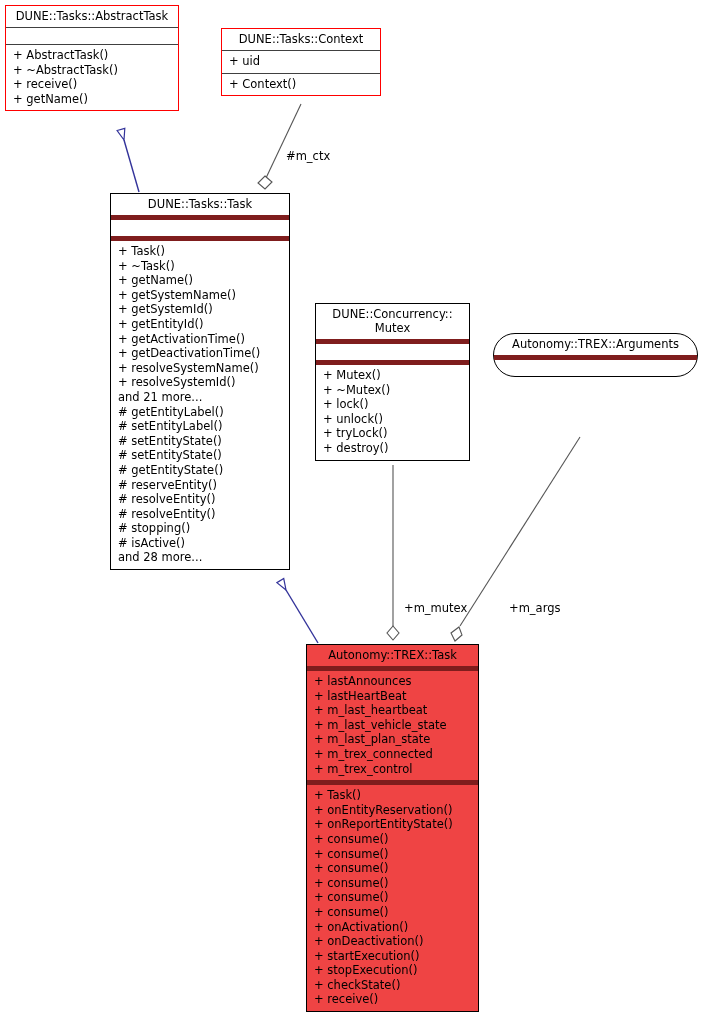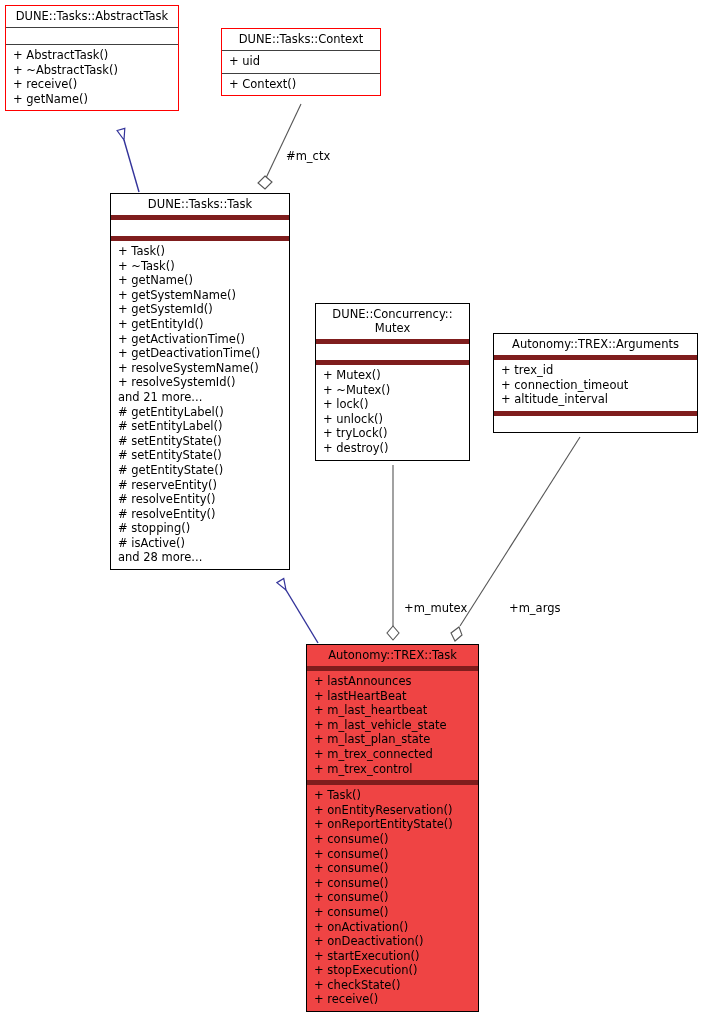--- a/index.html
+++ b/index.html
@@ -158,27 +158,22 @@
     <div class="compartment members divider-top">
       <div class="member">+ Mutex()</div>
       <div class="member">+ ~Mutex()</div>
       <div class="member">+ lock()</div>
       <div class="member">+ unlock()</div>
       <div class="member">+ tryLock()</div>
       <div class="member">+ destroy()</div>
     </div>
   </div>
 
-  <div class="uml-class" style="left:493px; top:333px; width:205px;">
+  <div class="uml-class" style="left:493px; top:333px; width:205px;border-radius:25px;">
     <div class="compartment title">Autonomy::TREX::Arguments</div>
-    <div class="compartment members divider-top">
-      <div class="member">+ trex_id</div>
-      <div class="member">+ connection_timeout</div>
-      <div class="member">+ altitude_interval</div>
-    </div>
     <div class="compartment empty divider-top" style="min-height:21px;"></div>
   </div>
 
   <div class="uml-class filled" style="left:306px; top:644px; width:173px; border-width:1.5px;">
     <div class="compartment title">Autonomy::TREX::Task</div>
     <div class="compartment members divider-top">
       <div class="member">+ lastAnnounces</div>
       <div class="member">+ lastHeartBeat</div>
       <div class="member">+ m_last_heartbeat</div>
       <div class="member">+ m_last_vehicle_state</div>

